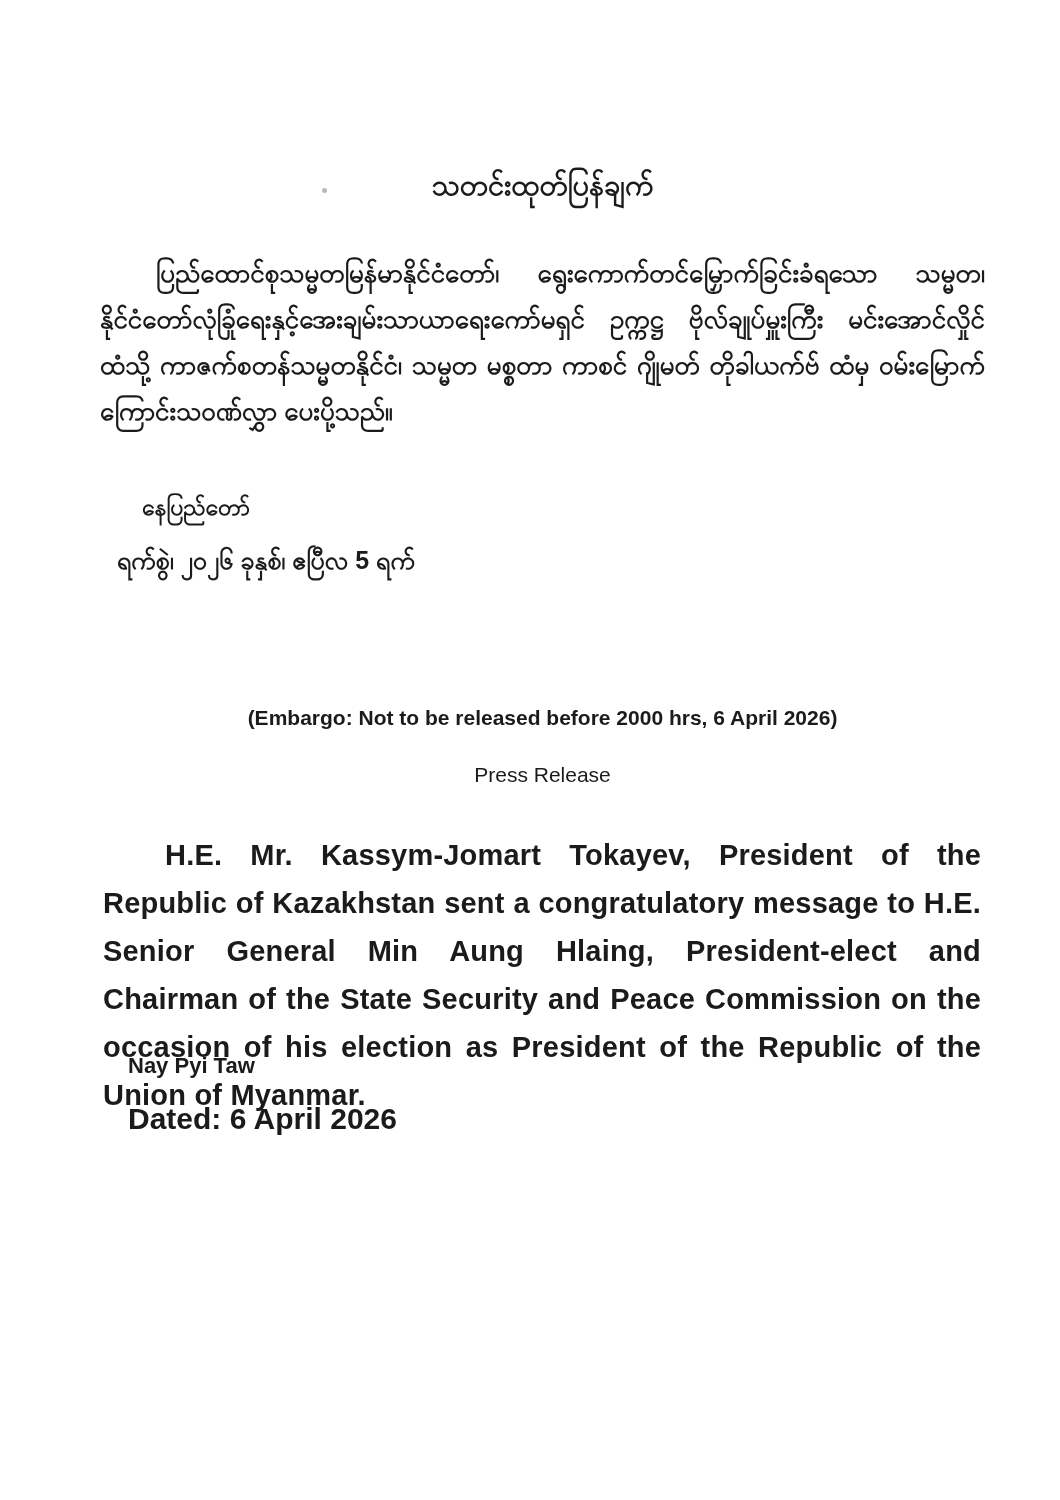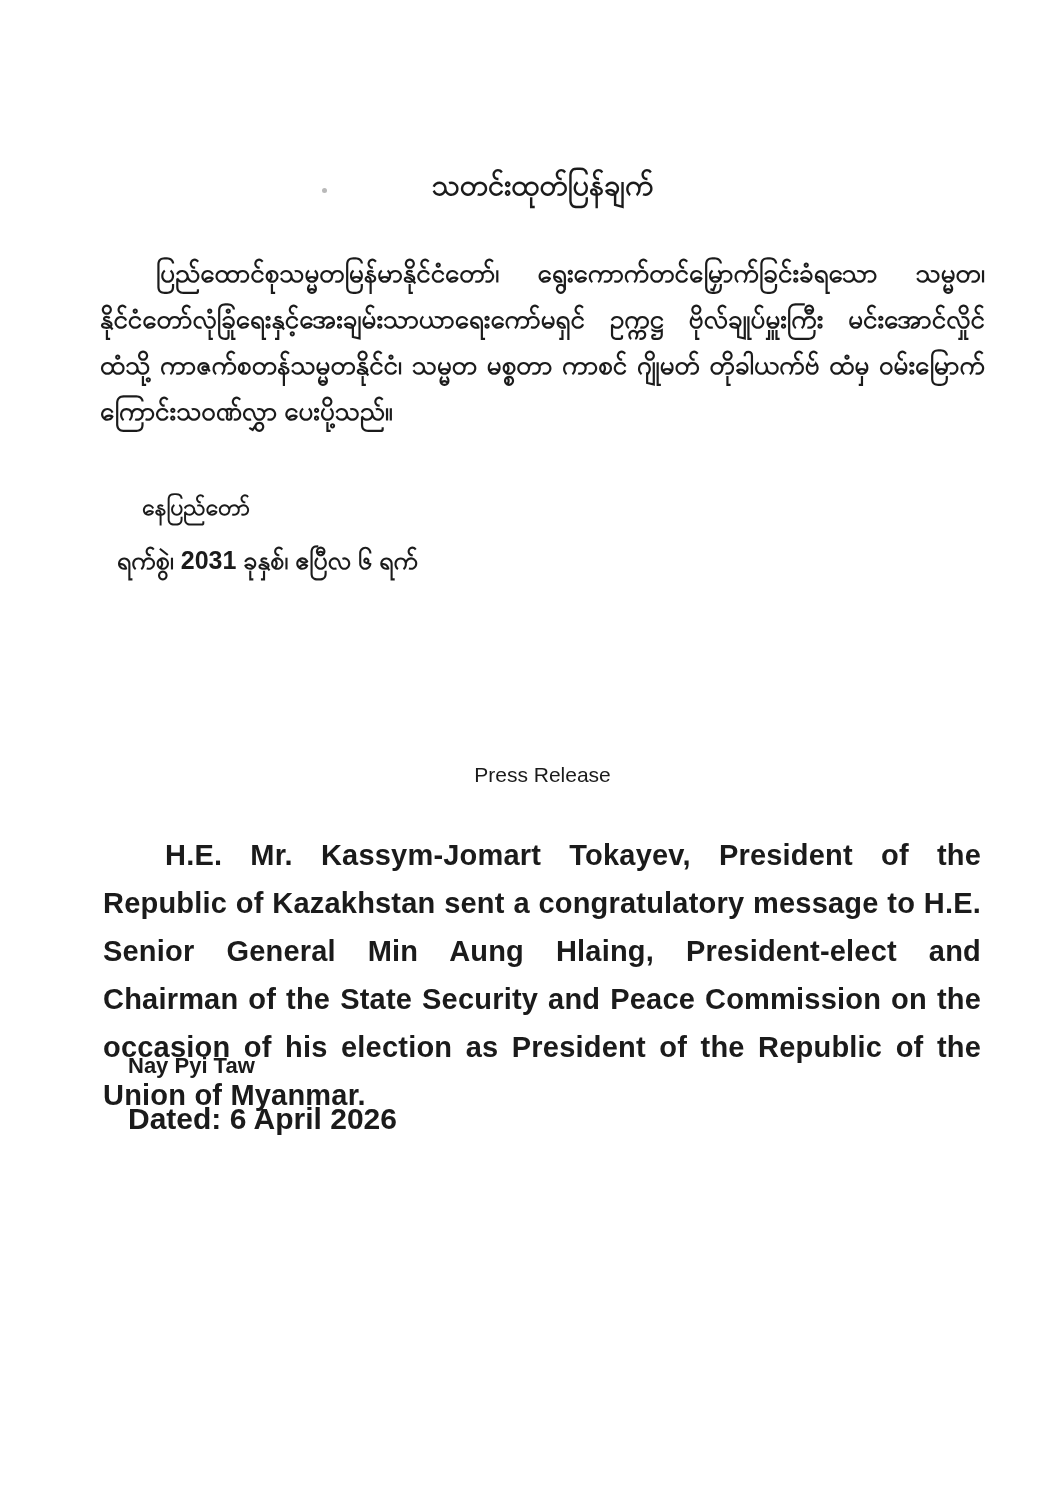--- a/index.html
+++ b/index.html
@@ -115,22 +115,23 @@
 <div class="page">
 
   <span class="scan-dot"></span>
 
   <div class="mm-title">သတင်းထုတ်ပြန်ချက်</div>
 
   <div class="mm-paragraph">ပြည်ထောင်စုသမ္မတမြန်မာနိုင်ငံတော်၊ ရွေးကောက်တင်မြှောက်ခြင်းခံရသော သမ္မတ၊ နိုင်ငံတော်လုံခြုံရေးနှင့်အေးချမ်းသာယာရေးကော်မရှင် ဥက္ကဋ္ဌ ဗိုလ်ချုပ်မှူးကြီး မင်းအောင်လှိုင် ထံသို့ ကာဇက်စတန်သမ္မတနိုင်ငံ၊ သမ္မတ မစ္စတာ ကာစင် ဂျိုမတ် တိုခါယက်ဗ် ထံမှ ဝမ်းမြောက်ကြောင်းသဝဏ်လွှာ ပေးပို့သည်။</div>
 
   <div class="mm-place">နေပြည်တော်</div>
 
-  <div class="mm-date">ရက်စွဲ၊ 2031 ခုနှစ်၊ ဧပြီလ ၆ ရက်</div>
+  <div class="mm-date">ရက်စွဲ၊ ၂၀၂၆ ခုနှစ်၊ ဧပြီလ 5 ရက်</div>
 
+  <div class="embargo-line">(Embargo: Not to be released before 2000 hrs, 6 April 2026)</div>
 
   <div class="press-release-heading">Press Release</div>
 
   <div class="en-paragraph">H.E. Mr. Kassym-Jomart Tokayev, President of the Republic of Kazakhstan sent a congratulatory message to H.E. Senior General Min Aung Hlaing, President-elect and Chairman of the State Security and Peace Commission on the occasion of his election as President of the Republic of the Union of Myanmar.</div>
 
   <div class="en-place">Nay Pyi Taw</div>
 
   <div class="en-date">Dated: 6 April 2026</div>
 
 </div>

